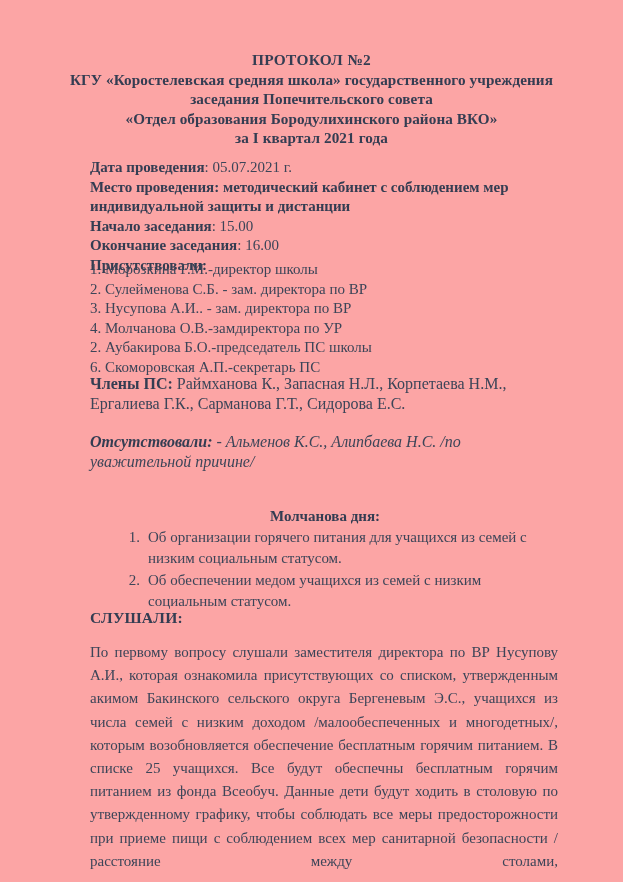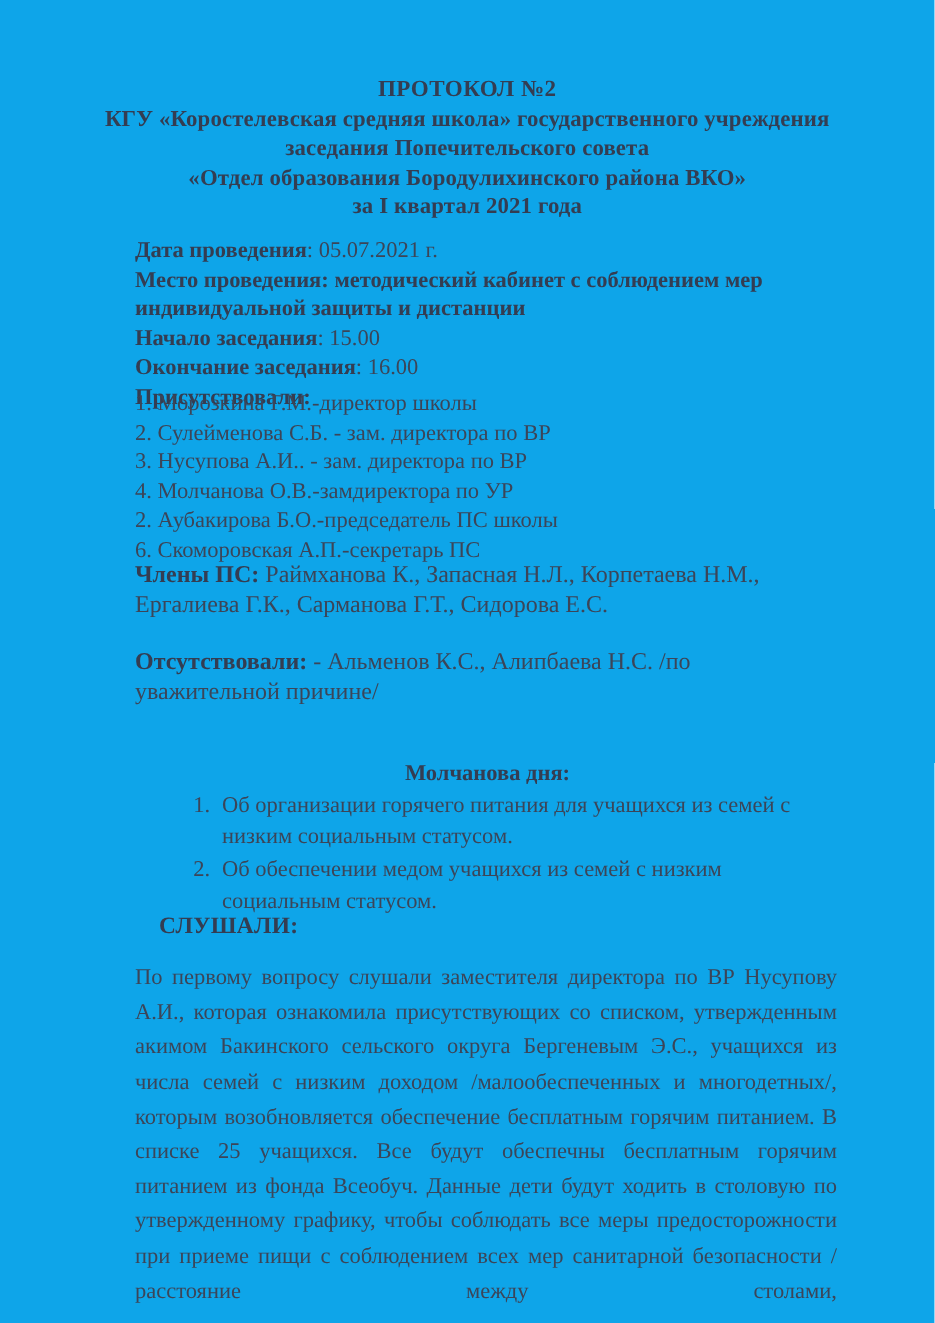--- a/index.html
+++ b/index.html
@@ -11,21 +11,21 @@
     width: 623px;
     height: 882px;
     font-family: "Liberation Serif", "DejaVu Serif", serif;
     color: #3c4558;
     -webkit-font-smoothing: antialiased;
   }
   #page {
     position: relative;
     width: 623px;
     height: 882px;
-    background: #0ea5e9;
+    background: #fca5a5;
     overflow: hidden;
   }
   
   .title-block {
     position: absolute;
     top: 50px;
     left: 40px;
     width: 543px;
     text-align: center;
   }
@@ -73,21 +73,21 @@
   }
   
   .para-block {
     position: absolute;
     left: 90px;
     width: 468px;
     font-size: 16px;
     line-height: 19.8px;
   }
   .members-block { top: 374px; }
-  .absent-block { top: 432px; }
+  .absent-block { top: 432px; font-style: italic; }
   
   .agenda-heading {
     position: absolute;
     top: 508px;
     left: 90px;
     width: 470px;
     text-align: center;
     font-weight: bold;
     font-size: 15px;
     color: #343d52;
@@ -119,21 +119,20 @@
   }
   
   .heard-heading {
     position: absolute;
     top: 609px;
     left: 90px;
     font-weight: bold;
     font-size: 15.6px;
     letter-spacing: 0.2px;
     color: #343d52;
-    margin-left: 16px;
   }
   .body-para {
     position: absolute;
     top: 641px;
     left: 90px;
     width: 468px;
     font-size: 15px;
     line-height: 23.2px;
     text-align: justify;
     text-justify: inter-word;

